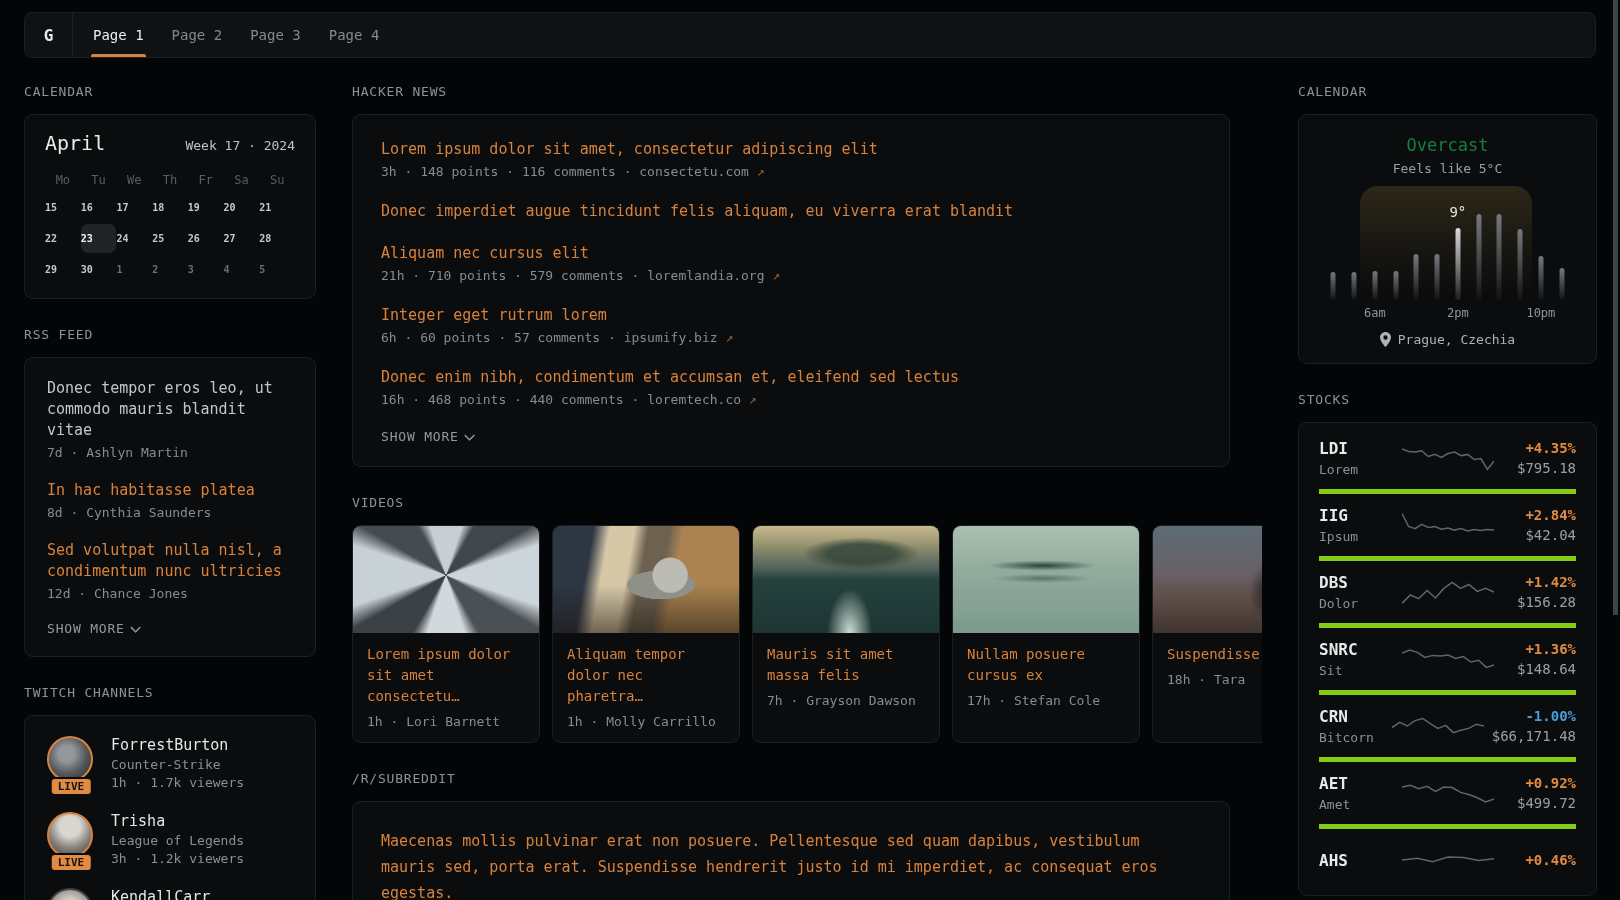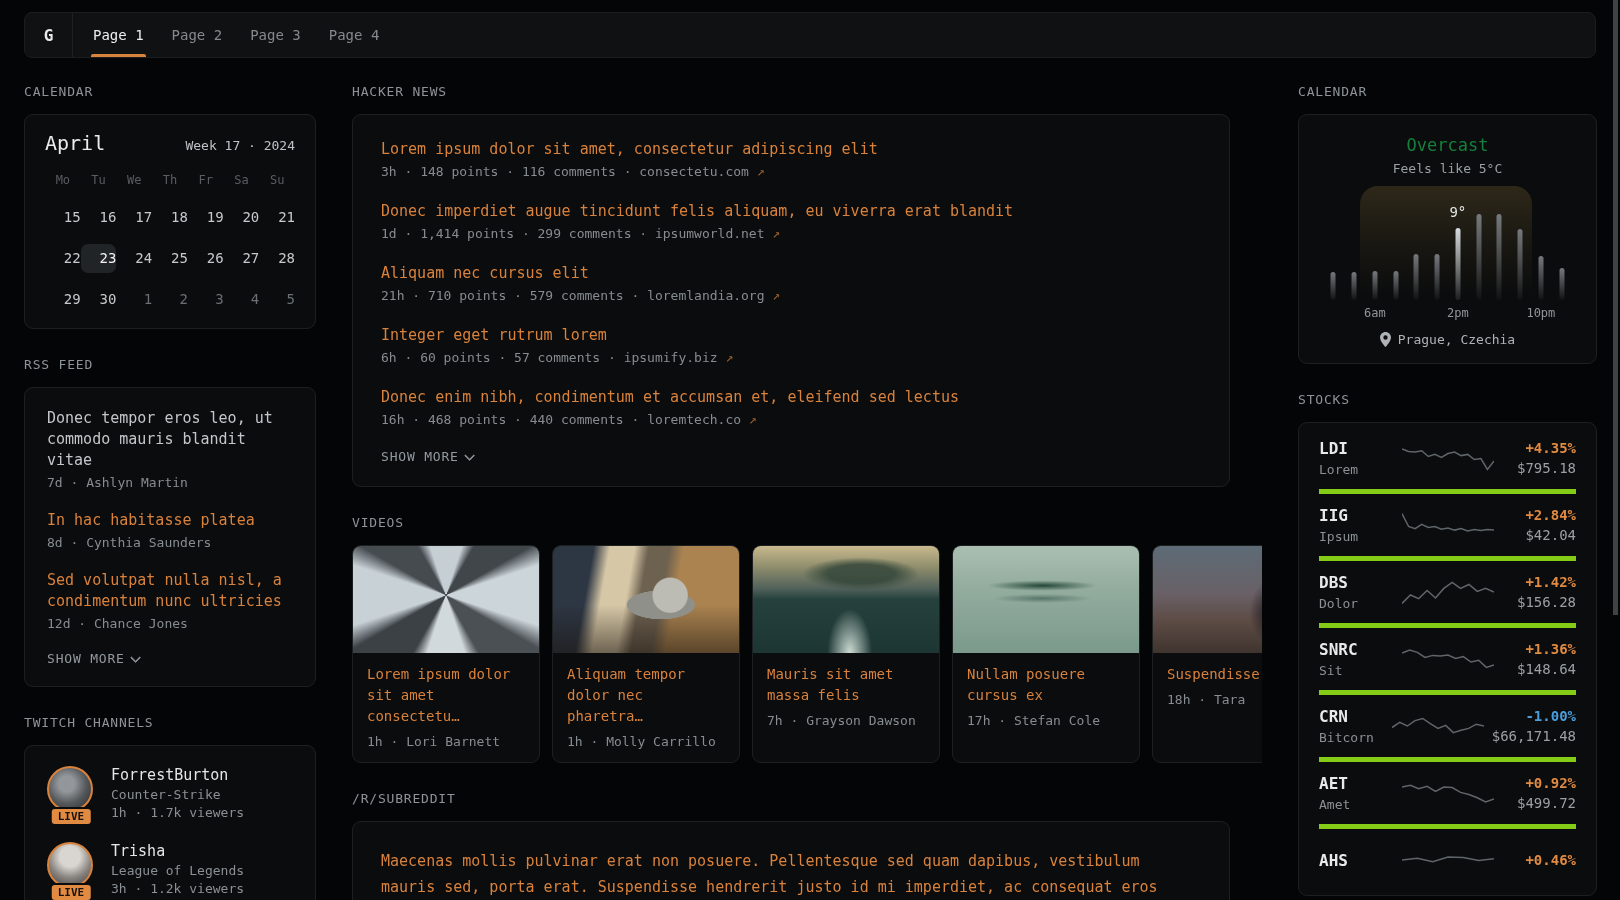--- a/index.html
+++ b/index.html
@@ -35,23 +35,23 @@
   .col { display:flex; flex-direction:column; }
   .section { margin-bottom:28px; }
   .section-label { font-size:13px; letter-spacing:0.8px; color:var(--label); margin-bottom:15px; }
   .card { background:var(--card); border:1px solid var(--border); border-radius:9px; }
 
   
   .cal-card { padding:16px 20px 14px; }
   .cal-head { display:flex; align-items:baseline; justify-content:space-between; }
   .cal-month { font-size:20px; color:#e9ebec; }
   .cal-week { font-size:13px; color:#bfc3c6; }
-  .cal-grid { display:grid; grid-template-columns:repeat(7,1fr); margin-top:14px; row-gap:12px; }
+  .cal-grid { display:grid; grid-template-columns:repeat(7,1fr); margin-top:14px; row-gap:2px; }
   .cal-wd { font-size:12px; color:#585d61; text-align:center; height:22px; line-height:22px; }
-  .cal-day { font-size:14px; color:#c7cacc; text-align:right; height:29px; line-height:29px; border-radius:7px; }
+  .cal-day { font-size:10px; color:#c7cacc; text-align:left; height:29px; line-height:29px; border-radius:7px;font-weight:bold; }
   .cal-day.muted { color:#6a6f73; }
   .cal-day.selected { background:#212426; color:#f0f2f3; }
 
   
   .pad-card { padding:20px 22px; }
   .feed-item { margin-bottom:20px; }
   .feed-item:last-of-type { margin-bottom:16px; }
   .feed-title { font-size:15px; line-height:21px; color:var(--accent); cursor:pointer; }
   .feed-title.muted { color:#c3c7c9; }
   .feed-meta { font-size:13px; color:var(--meta); margin-top:4px; }
@@ -269,21 +269,20 @@
     <div class="col">
       <div class="section">
         <div class="section-label">HACKER NEWS</div>
         <div class="card hn-card" id="hn-card">
           <div class="hn-item">
               <div class="hn-title">Lorem ipsum dolor sit amet, consectetur adipiscing elit</div>
               <div class="hn-meta"><span>3h · 148 points · 116 comments</span><span> · </span><span>consectetu.com</span><span class="arrow"> ↗</span></div>
             </div>
             <div class="hn-item">
               <div class="hn-title">Donec imperdiet augue tincidunt felis aliquam, eu viverra erat blandit</div>
-              <div class="hn-meta"><span>1d · 1,414 points · 299 comments</span><span> · </span><span>ipsumworld.net</span><span class="arrow"> ↗</span></div>
             </div>
             <div class="hn-item">
               <div class="hn-title">Aliquam nec cursus elit</div>
               <div class="hn-meta"><span>21h · 710 points · 579 comments</span><span> · </span><span>loremlandia.org</span><span class="arrow"> ↗</span></div>
             </div>
             <div class="hn-item">
               <div class="hn-title">Integer eget rutrum lorem</div>
               <div class="hn-meta"><span>6h · 60 points · 57 comments</span><span> · </span><span>ipsumify.biz</span><span class="arrow"> ↗</span></div>
             </div>
             <div class="hn-item">

